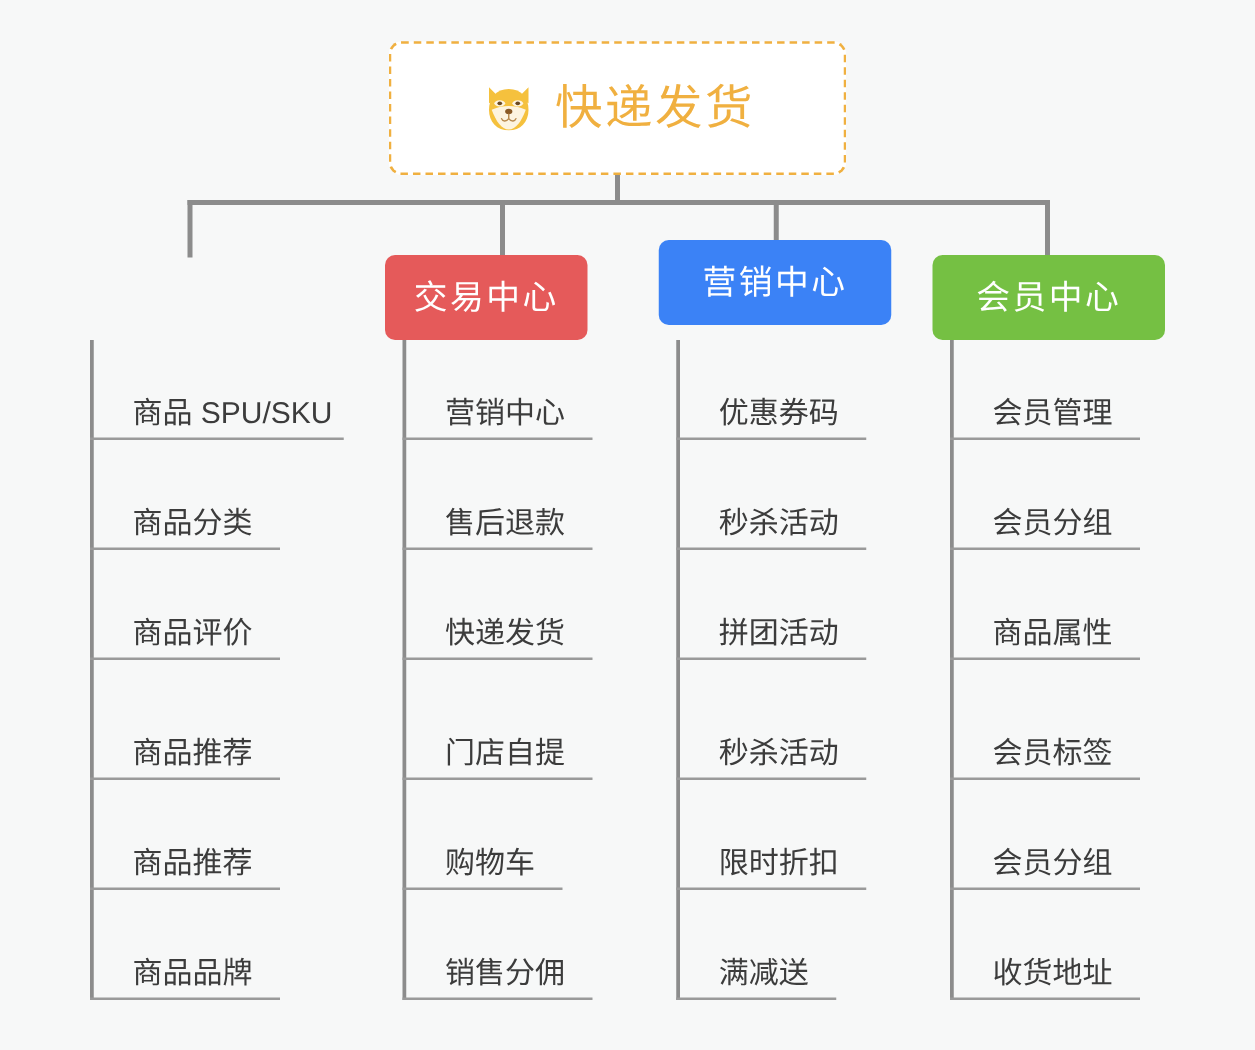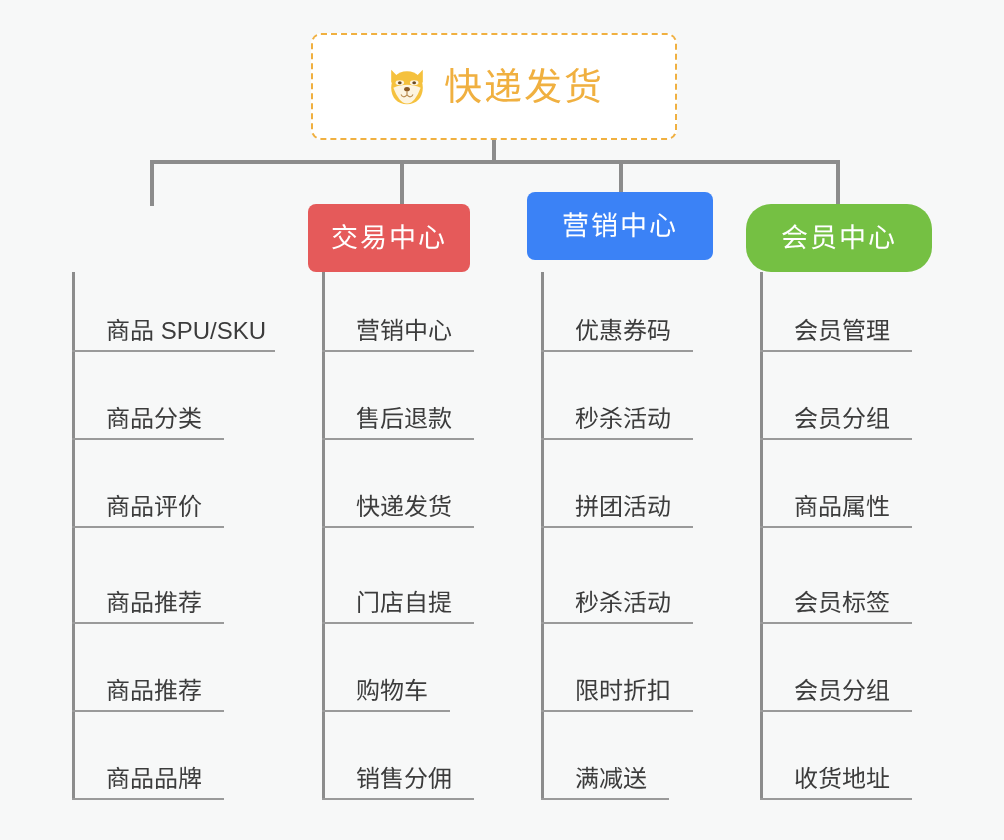--- a/index.html
+++ b/index.html
@@ -209,21 +209,21 @@
   </div>
   <div class="leaf" style="left:541px; top:712px; width:152px;">
     <span class="leaf-label">限时折扣</span>
     <span class="leaf-rule" style="width:152px;"></span>
   </div>
   <div class="leaf" style="left:541px; top:800px; width:128px;">
     <span class="leaf-label">满减送</span>
     <span class="leaf-rule" style="width:128px;"></span>
   </div>
 
-  <div class="cat" style="left:746px; top:204px; width:186px; background:#75c043;border-radius:25px;">
+  <div class="cat" style="left:746px; top:204px; width:186px; background:#75c043;">
     <span class="cat-label">会员中心</span>
   </div>
   <div class="spine" style="left:760px; top:272px; height:528px;"></div>
   <div class="leaf" style="left:760px; top:352px; width:152px;">
     <span class="leaf-label">会员管理</span>
     <span class="leaf-rule" style="width:152px;"></span>
   </div>
   <div class="leaf" style="left:760px; top:440px; width:152px;">
     <span class="leaf-label">会员分组</span>
     <span class="leaf-rule" style="width:152px;"></span>

